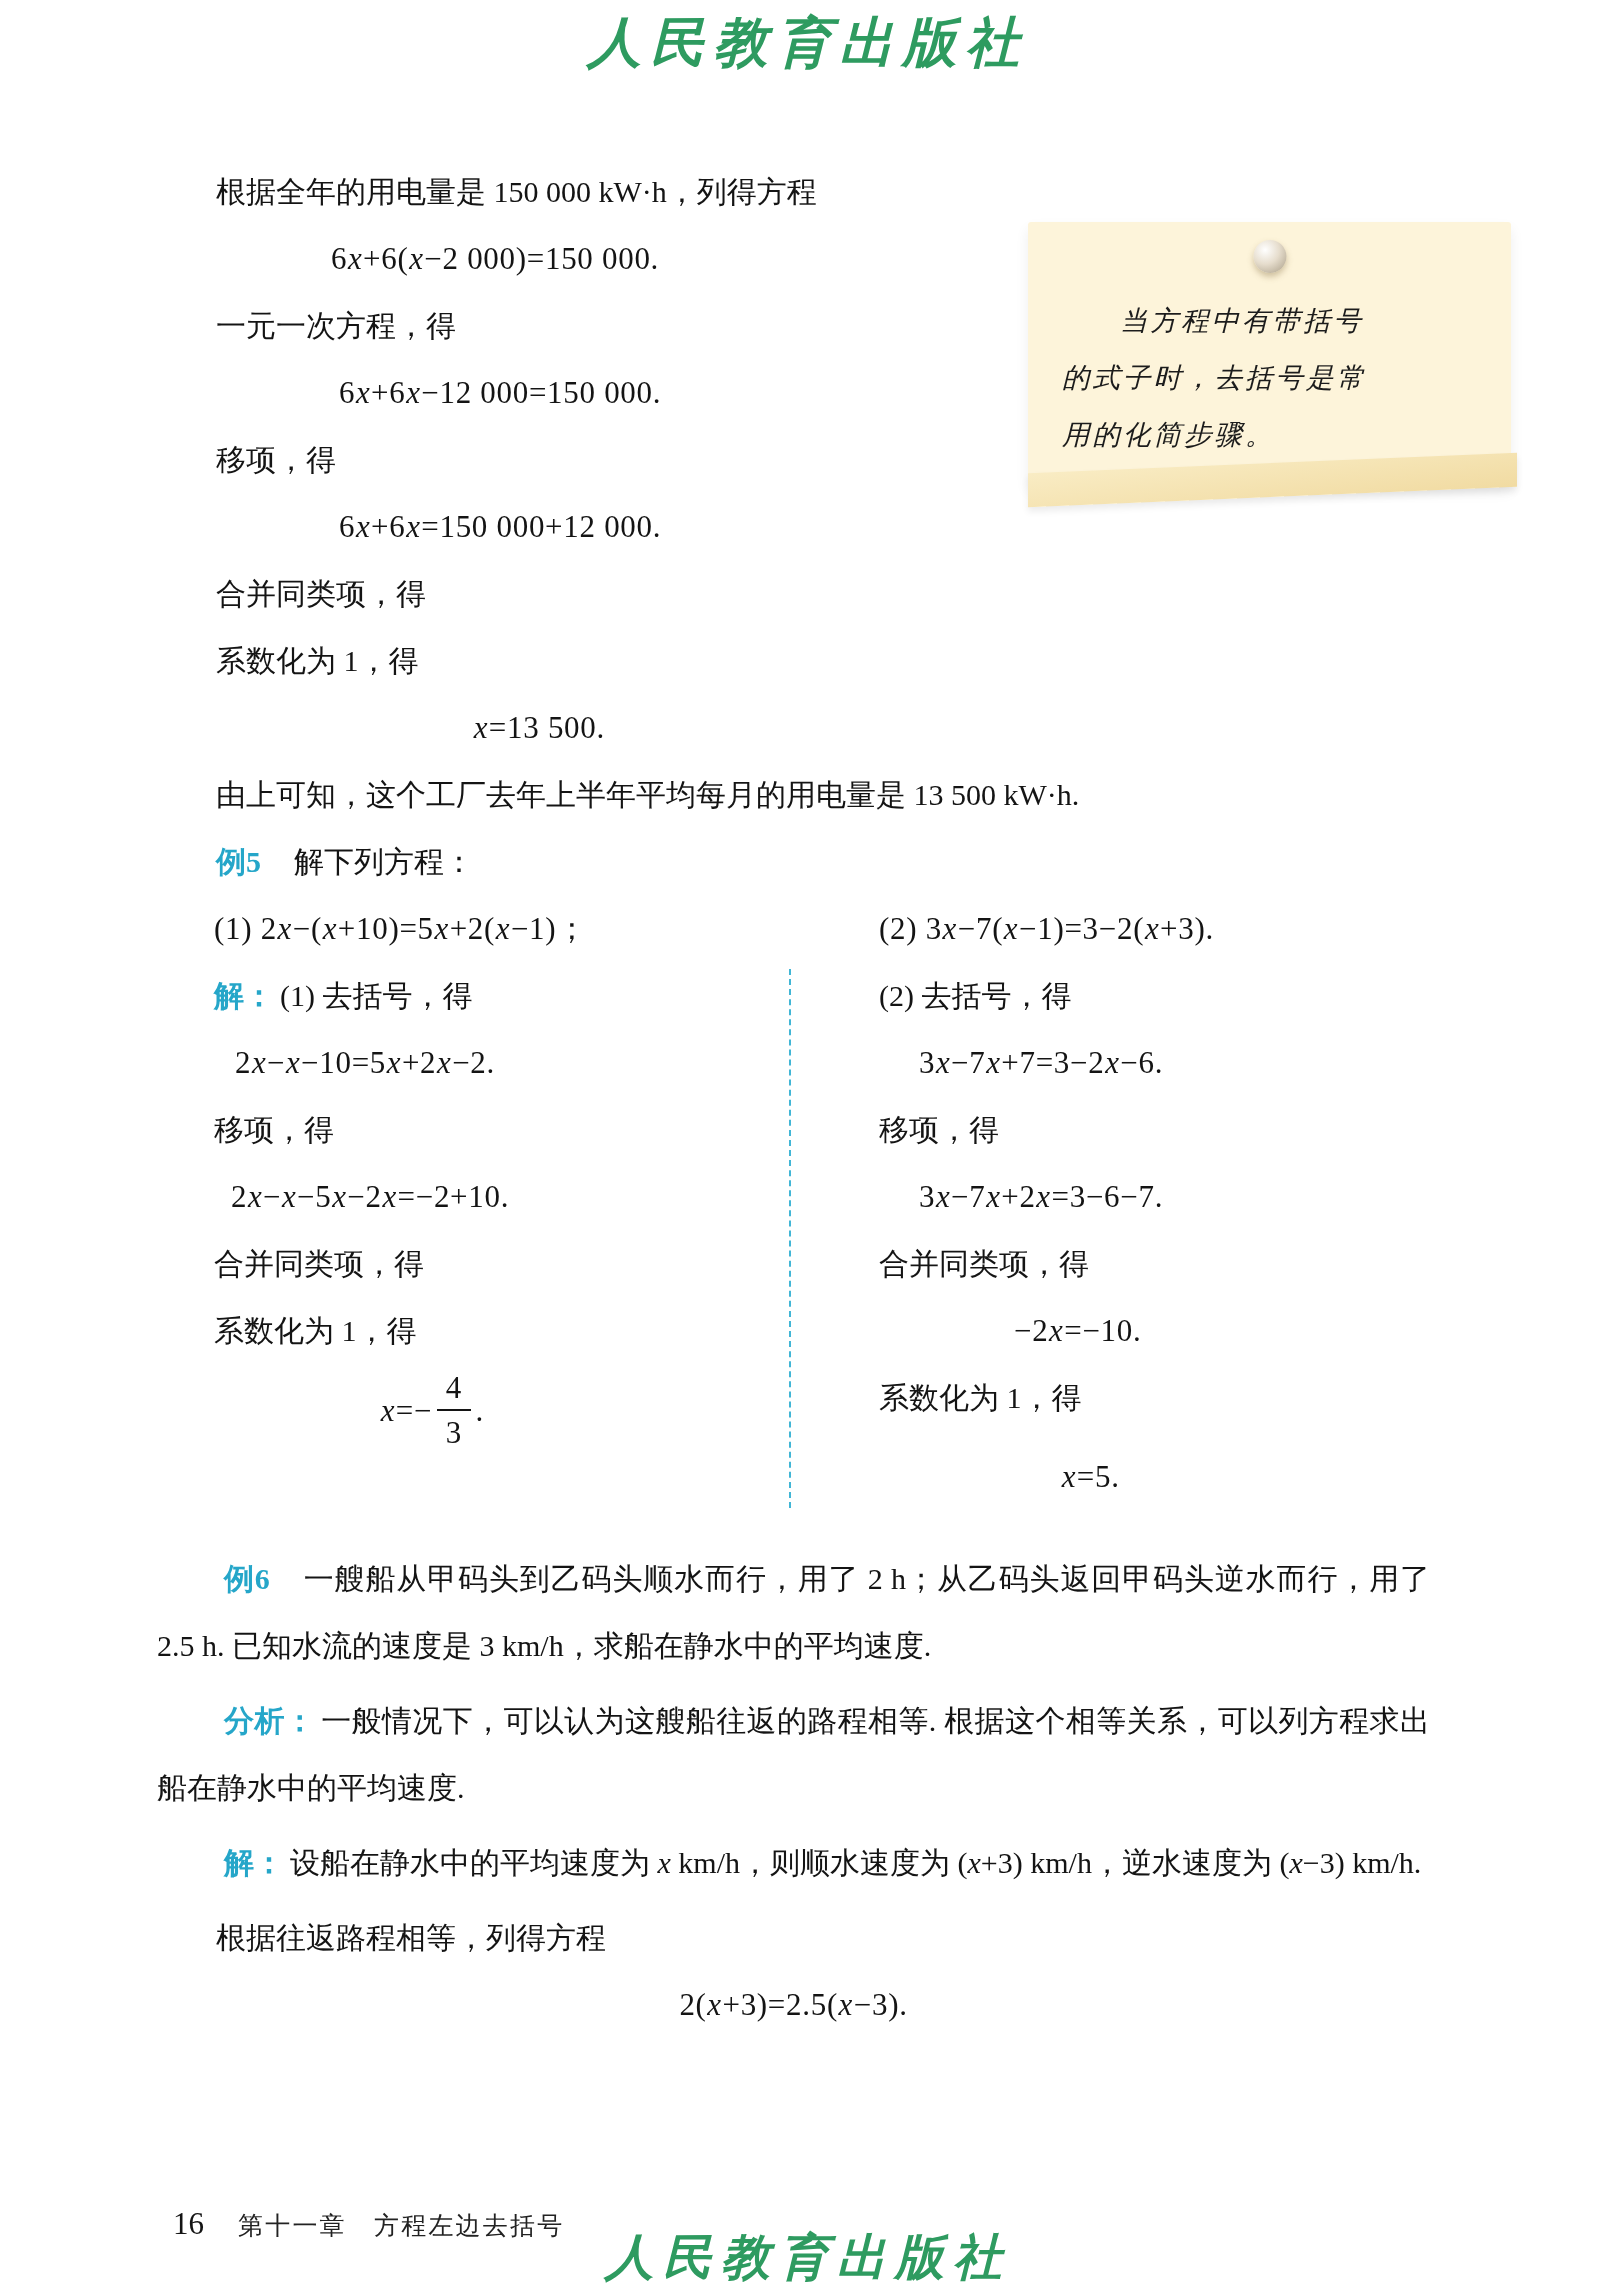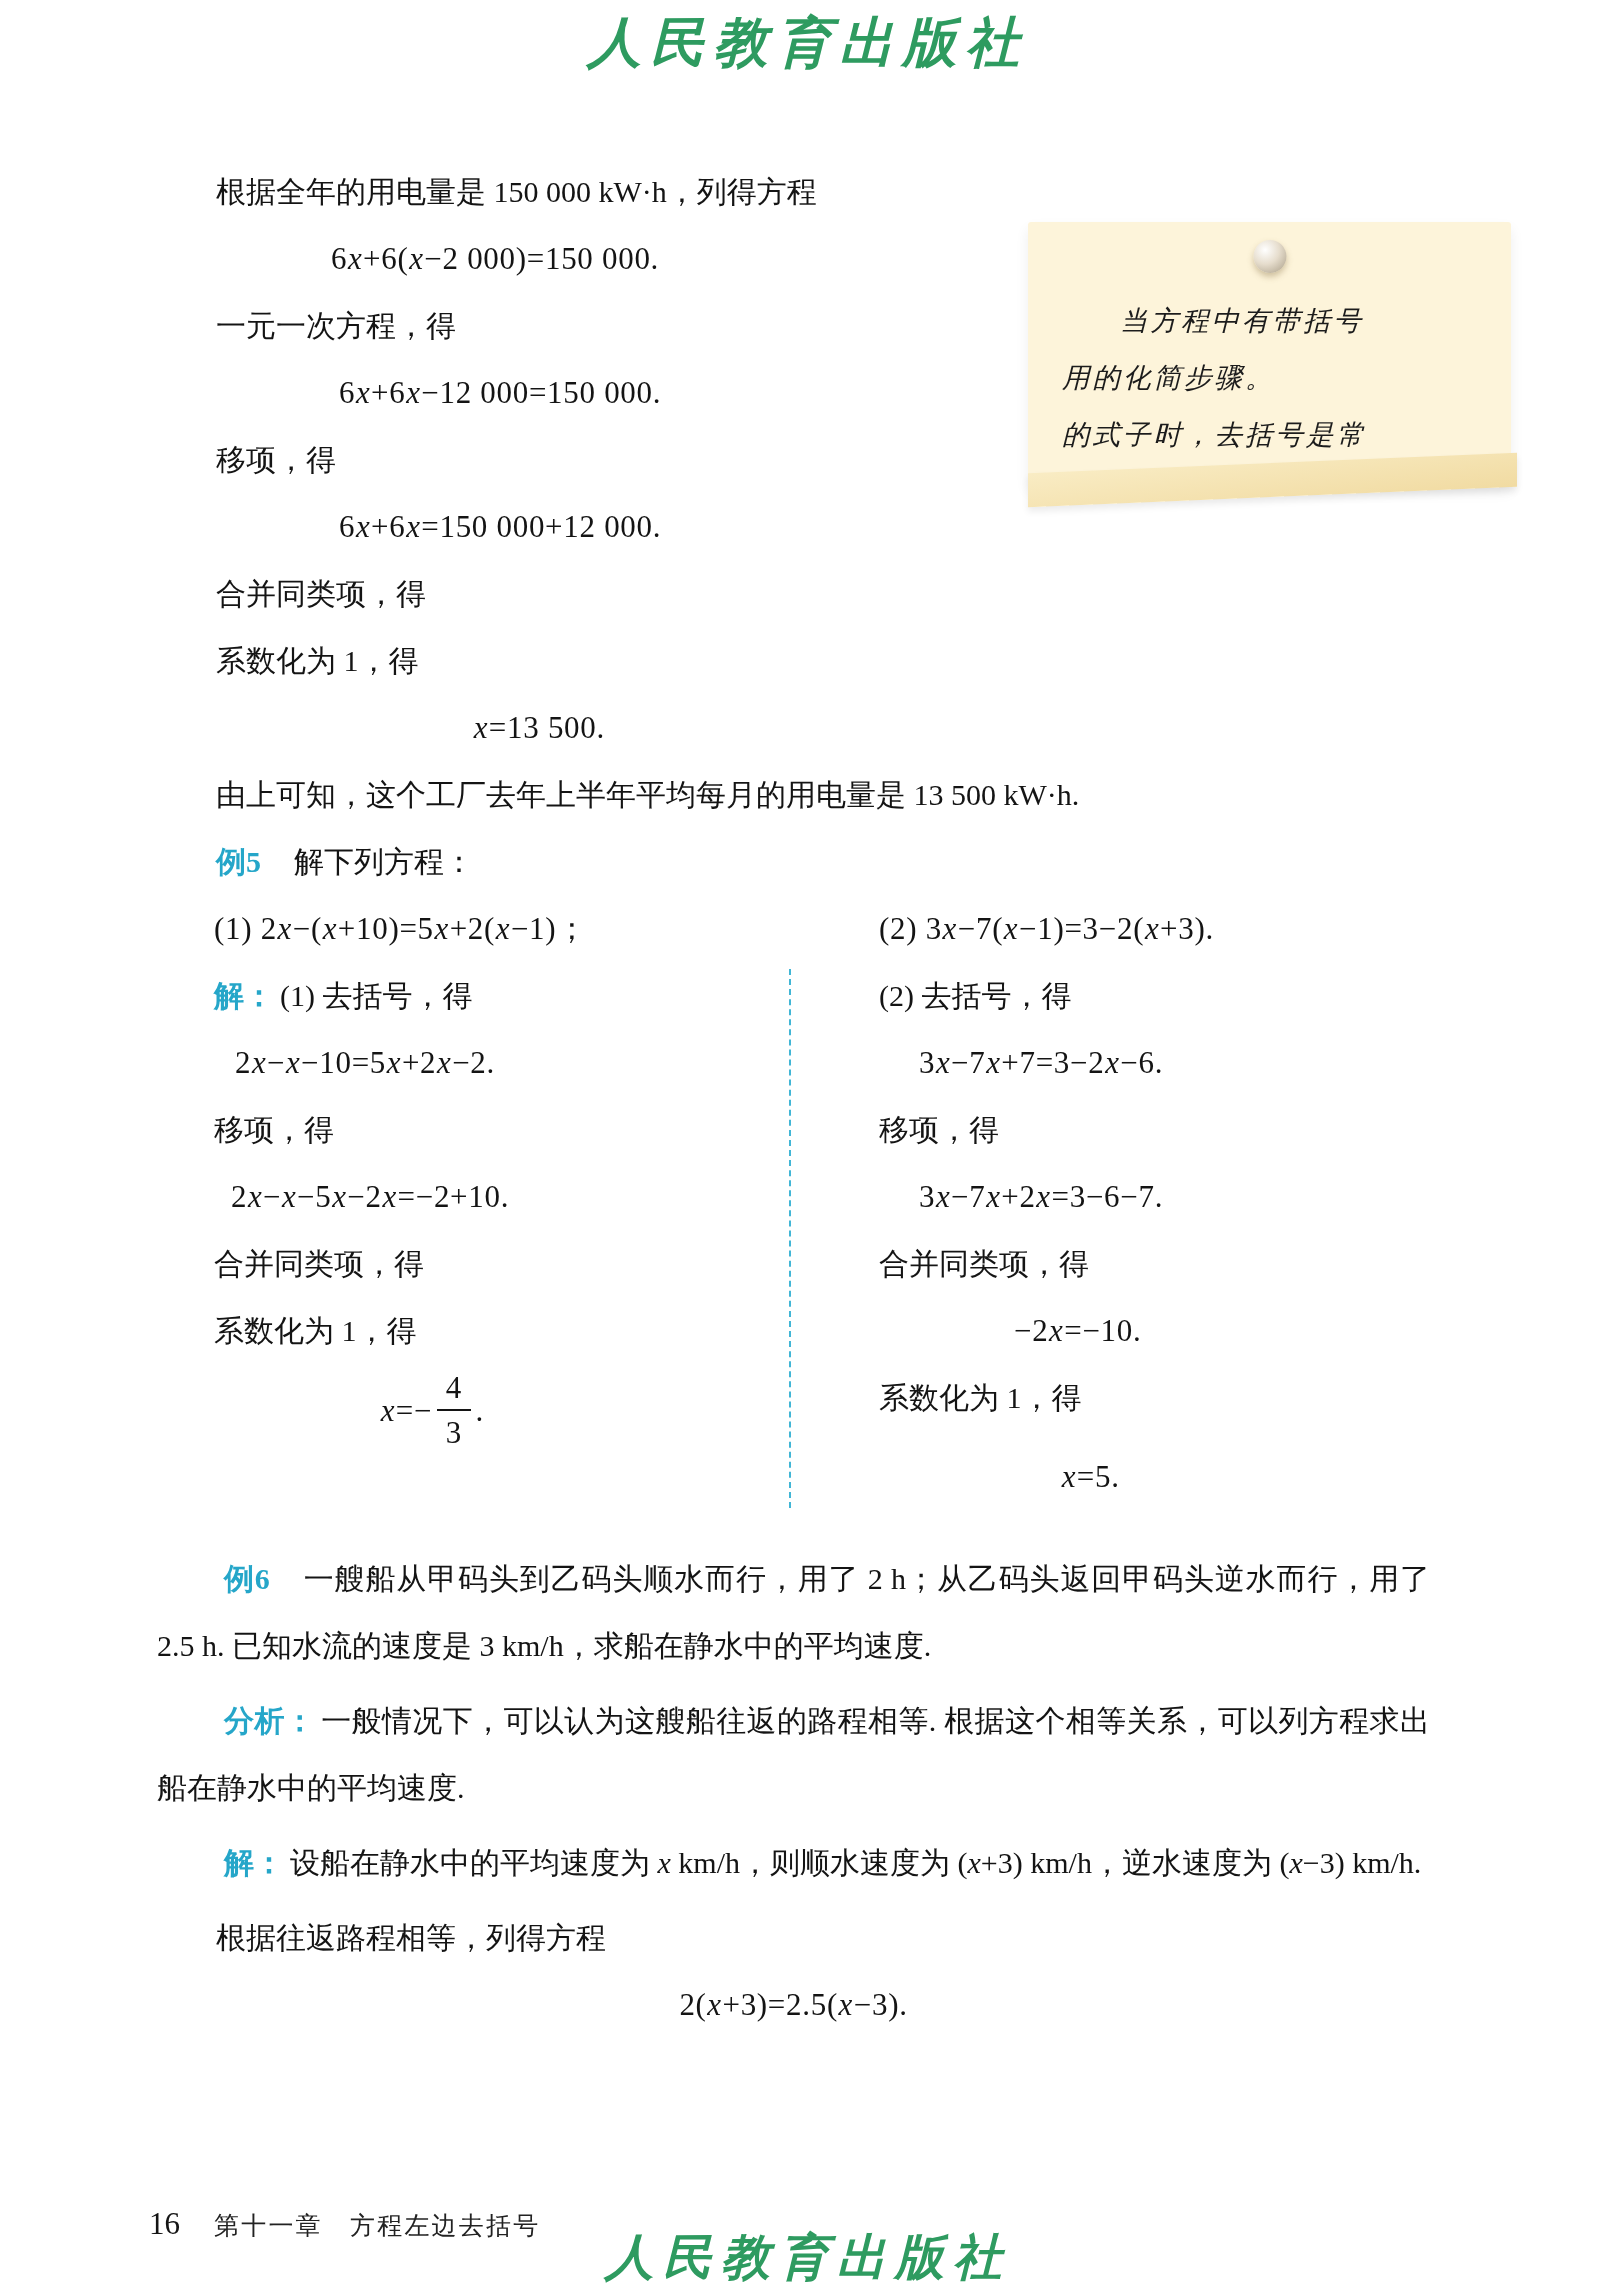--- a/index.html
+++ b/index.html
@@ -40,37 +40,37 @@
   
   .note{position:absolute;left:1028px;top:222px;width:483px;height:262px;background:#fdf4da;border-radius:3px;box-shadow:0 7.4px 13.4px rgba(0,0,0,0.07);}
   .note .fold{position:absolute;left:0;right:-6px;bottom:-13.4px;height:34px;background:linear-gradient(175deg,#f9ecc4,#f1dba2);transform:skewY(-2.4deg);box-shadow:0 4.5px 7.4px rgba(0,0,0,0.08);}
   .note .pearl{position:absolute;top:18px;left:50%;transform:translateX(-50%);width:33px;height:33px;border-radius:50%;background:radial-gradient(circle at 35% 30%,#ffffff 0%,#e6ddcd 45%,#a89c85 100%);box-shadow:0 3.7px 6.7px rgba(120,95,50,0.35);}
   .note-text{position:absolute;top:70px;left:34px;right:28px;font-size:27.5px;line-height:57px;font-style:italic;letter-spacing:3px;color:#1c1c1c;}
   .note-line{white-space:nowrap;}
   .note-indent{text-indent:58px;}
 
   
   .footer{position:absolute;left:149px;bottom:42px;display:flex;align-items:baseline;gap:34px;}
-  .pagenum{font-size:31px;color:#141414;}
+  .pagenum{font-size:31px;color:#141414;margin-left:24px;}
   .chapter{font-size:25px;letter-spacing:2.2px;color:#222222;}
 </style>
 </head>
 <body>
 
 <div class="page">
 
   <div class="logo logo-top">人民教育出版社</div>
 
   <aside class="note">
     <span class="fold"></span>
     <span class="pearl"></span>
     <div class="note-text">
       <div class="note-line note-indent">当方程中有带括号</div>
+      <div class="note-line">的式子时，去括号是常</div>
       <div class="note-line">用的化简步骤。</div>
-      <div class="note-line">的式子时，去括号是常</div>
     </div>
   </aside>
 
   <main class="content">
 
     <p class="line step">根据全年的用电量是 150 000 kW·h，列得方程</p>
     <div class="eq" style="padding-left:182px">6<i>x</i>+6(<i>x</i>−2 000)=150 000.</div>
 
     <p class="line step">一元一次方程，得</p>
     <div class="eq" style="padding-left:190px">6<i>x</i>+6<i>x</i>−12 000=150 000.</div>

